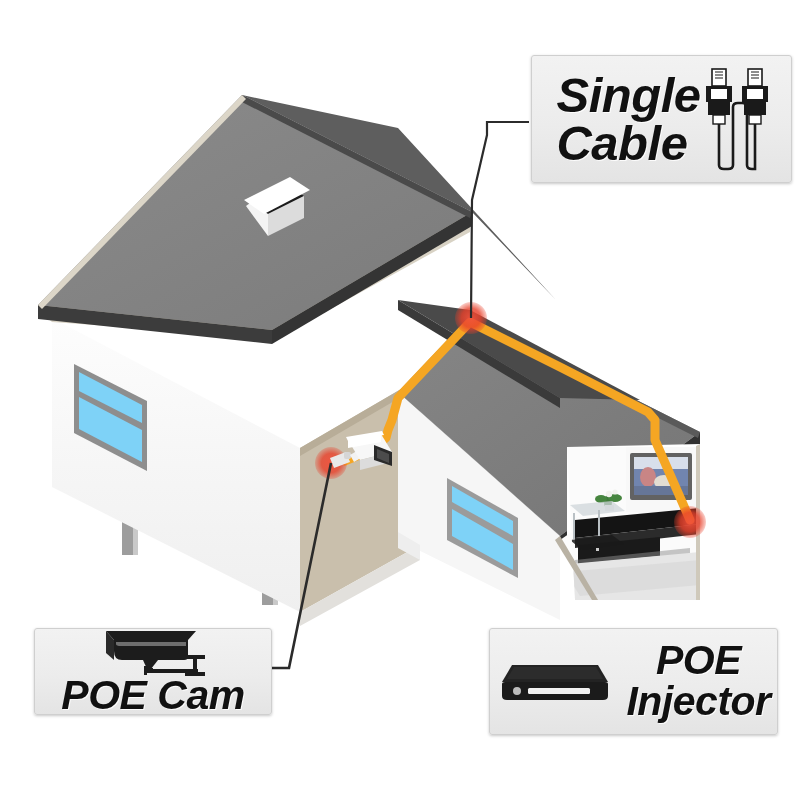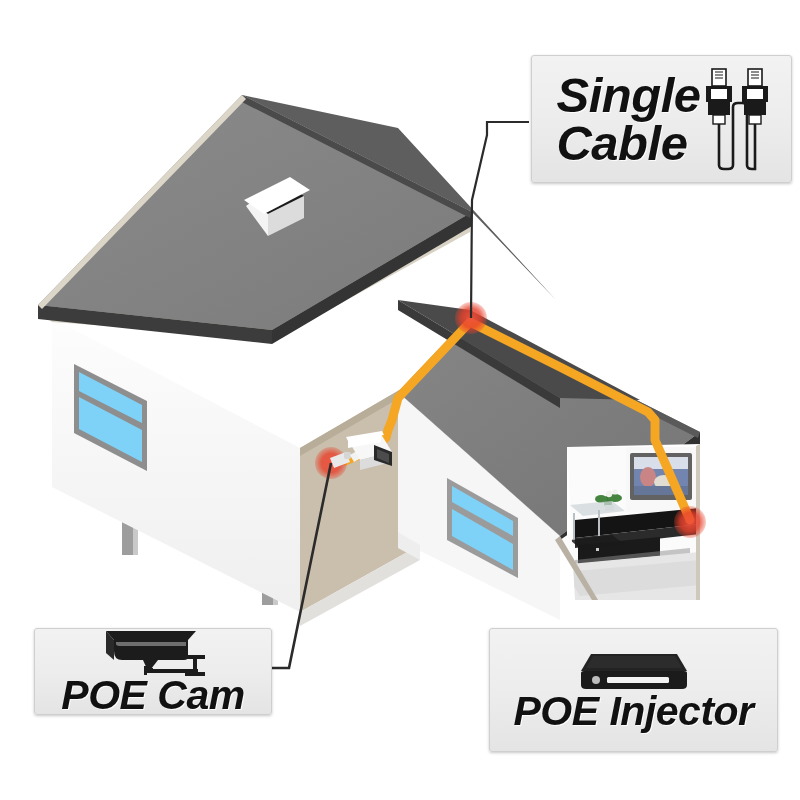--- a/index.html
+++ b/index.html
@@ -25,21 +25,21 @@
     letter-spacing:-0.5px;
     text-shadow:1px 1px 0 rgba(255,255,255,0.85);
     line-height:0.98;
     white-space:pre-line;
   }
   #callout-single-cable{left:531px;top:55px;width:261px;height:128px;}
   #callout-single-cable .inner{display:flex;align-items:center;gap:0;padding-left:6px;}
   #callout-single-cable .callout-text{font-size:49px;text-align:left;}
   #callout-poe-cam{left:34px;top:628px;width:238px;height:87px;flex-direction:column;}
   #callout-poe-cam .callout-text{font-size:41px;text-align:center;margin-top:-2px;}
-  #callout-poe-injector{left:489px;top:628px;width:289px;height:124px;flex-direction:column;}
+  #callout-poe-injector{left:489px;top:628px;width:289px;height:107px;}
   #callout-poe-injector .callout-text{font-size:41px;text-align:center;margin-top:-2px;}
   .icon-wrap{display:block;line-height:0;}
 </style>
 </head>
 <body>
 
 <div id="stage">
 
   <svg id="scene" viewBox="0 0 800 800">
     <defs>

